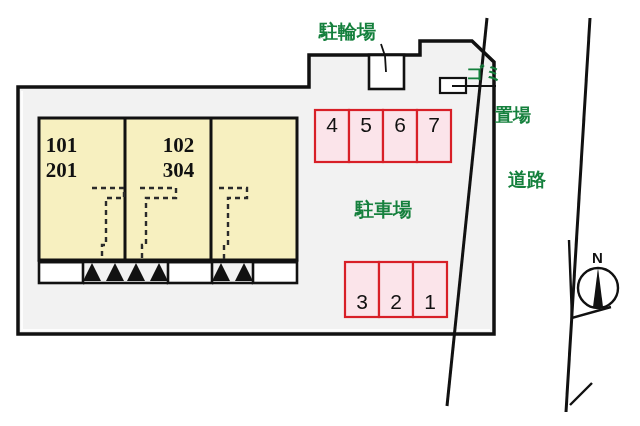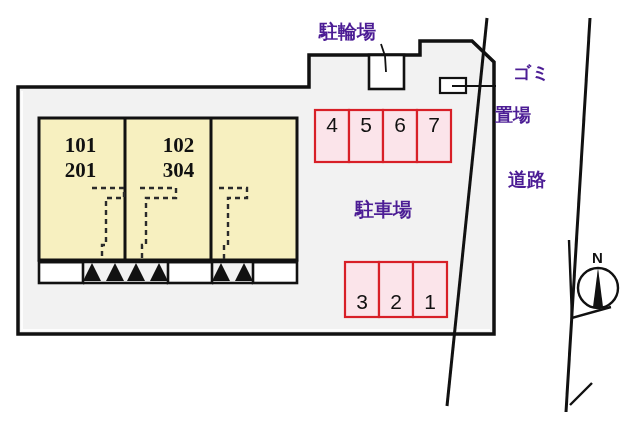--- a/index.html
+++ b/index.html
@@ -22,21 +22,21 @@
   svg#plan {
     position: absolute;
     left: 0;
     top: 0;
     width: 640px;
     height: 426px;
   }
   .lbl {
     position: absolute;
     font-family: "Liberation Sans", sans-serif;
-    color: #4c1d95;
+    color: #15803d;
     white-space: nowrap;
     line-height: 1.05;
   }
   .jp {
     font-size: 19px;
     font-weight: 700;
     letter-spacing: 0px;
   }
   .jp-small {
     font-size: 18px;
@@ -132,34 +132,34 @@
     <line x1="570" y1="405" x2="592" y2="383" stroke="#111111" stroke-width="2.4"></line>
 
     <g>
       <circle cx="598" cy="288" r="20" fill="#ffffff" stroke="#111111" stroke-width="2.4"></circle>
       <polygon points="598,268 603,307 593,307" fill="#111111"></polygon>
       <polygon points="598,270 600,306 596,306" fill="#111111"></polygon>
     </g>
 
   </svg>
 
-  <div class="lbl unit-num" style="left:44px; top:133px; width:73px;font-family:Liberation Serif, serif;">
+  <div class="lbl unit-num" style="left:25px; top:133px; width:73px;font-family:Liberation Serif, serif;">
     <div>101</div>
     <div>201</div>
   </div>
 
   <div class="lbl unit-num" style="left:125px; top:133px; width:107px;">
     <div>102</div>
     <div>304</div>
   </div>
 
 
   <div class="lbl jp" style="left:319px; top:22px;">駐輪場</div>
 
-  <div class="lbl jp-small" style="left:513px; top:64px;">ゴミ</div>
+  <div class="lbl jp-small" style="left:466px; top:64px;">ゴミ</div>
   <div class="lbl jp-small" style="left:495px; top:106px;">置場</div>
 
   <div class="lbl jp" style="left:355px; top:200px;">駐車場</div>
 
   <div class="lbl jp" style="left:508px; top:170px;text-align:right;">道路</div>
 
   <div class="stall-num" style="left:315px; top:113px; width:34px;">4</div>
   <div class="stall-num" style="left:349px; top:113px; width:34px;">5</div>
   <div class="stall-num" style="left:383px; top:113px; width:34px;">6</div>
   <div class="stall-num" style="left:417px; top:113px; width:34px;">7</div>

